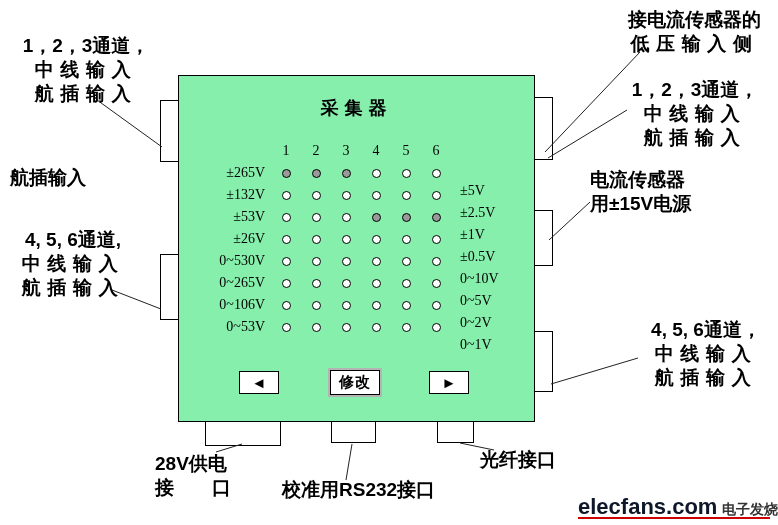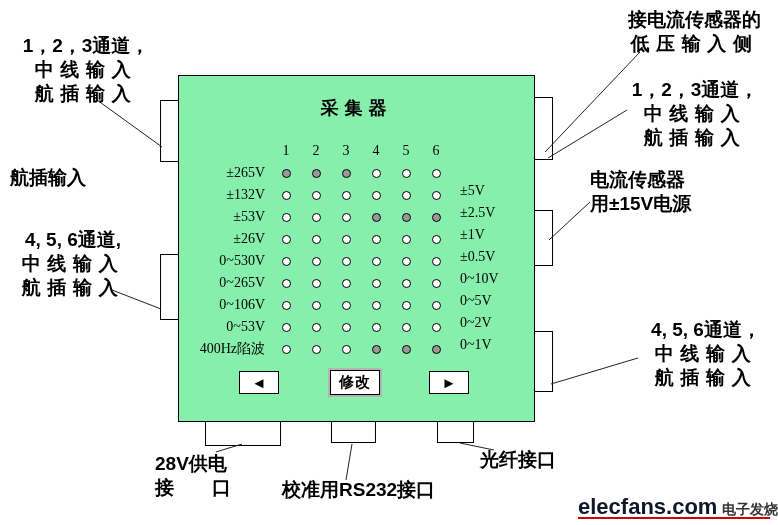--- a/index.html
+++ b/index.html
@@ -252,42 +252,20 @@
             <span class="dot"></span>
           </div>
           <div class="cell-dot">
             <span class="dot"></span>
           </div>
           <div class="cell-dot">
             <span class="dot"></span>
           </div>
           <div class="cell-right">0~1V</div>
         </div>
-        <div class="grid-row">
-          <div class="cell-left">400Hz陷波</div>
-          <div class="cell-dot">
-            <span class="dot"></span>
-          </div>
-          <div class="cell-dot">
-            <span class="dot"></span>
-          </div>
-          <div class="cell-dot">
-            <span class="dot"></span>
-          </div>
-          <div class="cell-dot">
-            <span class="dot filled"></span>
-          </div>
-          <div class="cell-dot">
-            <span class="dot filled"></span>
-          </div>
-          <div class="cell-dot">
-            <span class="dot filled"></span>
-          </div>
-          <div class="cell-right"></div>
-        </div>
       </div>
     <div class="btn btn-prev">
       <span>◄</span>
     </div>
     <div class="btn btn-modify">修改</div>
     <div class="btn btn-next">
       <span>►</span>
     </div>
   </div>
 

